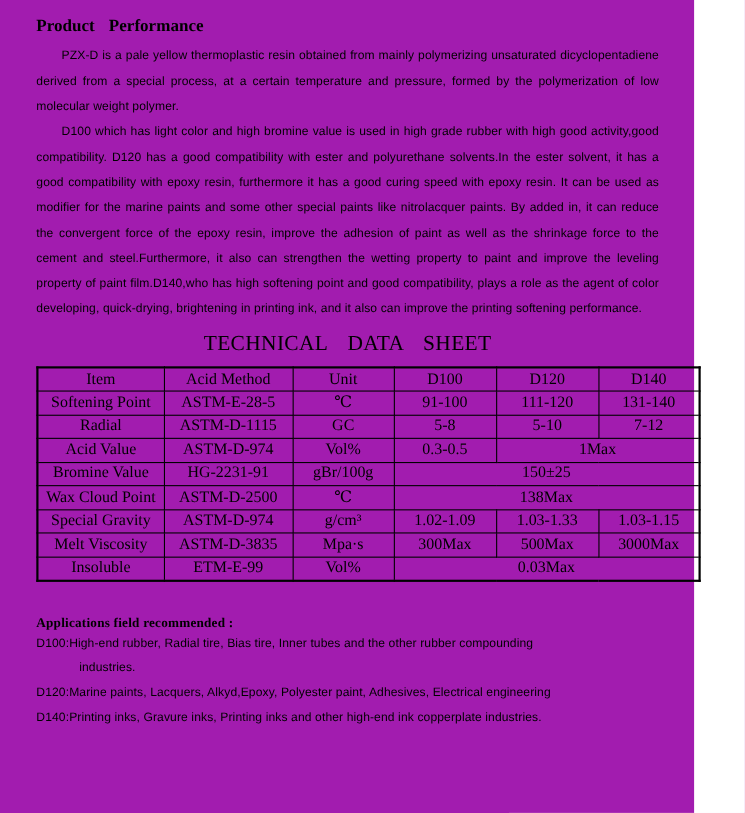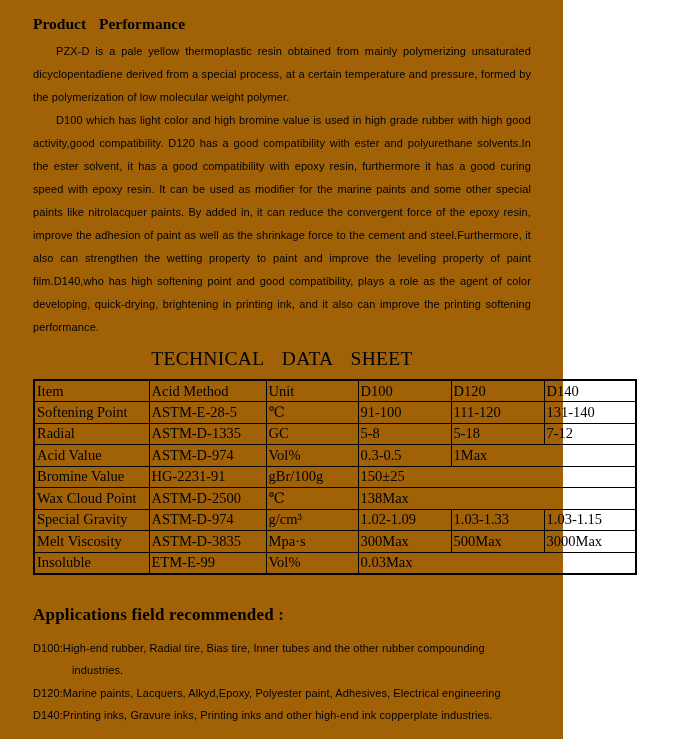--- a/index.html
+++ b/index.html
@@ -5,24 +5,24 @@
   * { margin: 0; padding: 0; box-sizing: border-box; }
   html, body { background: #ffffff; }
   body {
     width: 677px;
     height: 739px;
     font-family: "Liberation Sans", "DejaVu Sans", sans-serif;
     color: #000000;
     overflow: hidden;
   }
   .page {
-    width: 563px;
+    width: 631px;
     height: 739px;
     padding: 15px 32px 0 33px;
-    background: #a16207;
+    background: #a21caf;
   }
   .section-heading {
     font-family: "Liberation Serif", "DejaVu Serif", serif;
     font-weight: bold;
     font-size: 15.5px;
     word-spacing: 9px;
     margin-bottom: 7px;
   }
   .body-para {
     font-size: 11px;
@@ -43,35 +43,35 @@
   }
   table.tech-table {
     border-collapse: collapse;
     table-layout: fixed;
     width: 602px;
     font-family: "Liberation Serif", "DejaVu Serif", serif;
     font-size: 14.5px;
   }
   table.tech-table td, table.tech-table th {
     border: 1px solid #000000;
-    text-align: left;
+    text-align: center;
     vertical-align: middle;
     height: 21.5px;
     padding: 0 2px;
     font-weight: normal;
     overflow: hidden;
     white-space: nowrap;
   }
   table.tech-table { border: 2px solid #000000; }
   .apps-heading {
     font-family: "Liberation Serif", "DejaVu Serif", serif;
     font-weight: bold;
-    font-size: 17px;
+    font-size: 12px;
     margin-top: 30px;
-    margin-bottom: 12px;
+    margin-bottom: 0;
     letter-spacing: 0.2px;
   }
   .apps-line {
     font-size: 11px;
     line-height: 22.5px;
     letter-spacing: 0.1px;
     white-space: nowrap;
   }
   .apps-line.cont {
     padding-left: 39px;
@@ -111,24 +111,24 @@
       <tr>
         <td>Softening Point</td>
         <td>ASTM-E-28-5</td>
         <td>℃</td>
         <td>91-100</td>
         <td>111-120</td>
         <td>131-140</td>
       </tr>
       <tr>
         <td>Radial</td>
-        <td>ASTM-D-1335</td>
+        <td>ASTM-D-1115</td>
         <td>GC</td>
         <td>5-8</td>
-        <td>5-18</td>
+        <td>5-10</td>
         <td>7-12</td>
       </tr>
       <tr>
         <td>Acid Value</td>
         <td>ASTM-D-974</td>
         <td>Vol%</td>
         <td>0.3-0.5</td>
         <td colspan="2">1Max</td>
       </tr>
       <tr>

